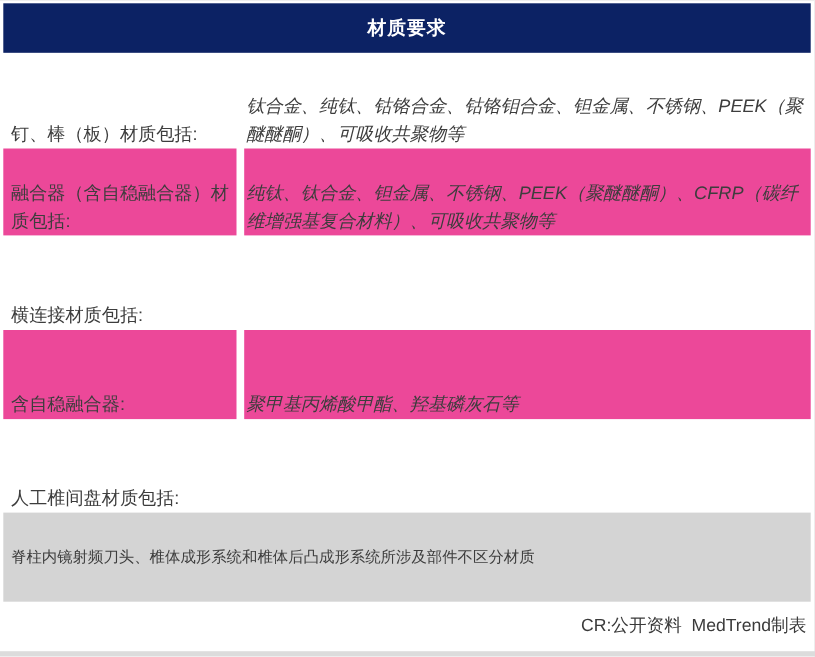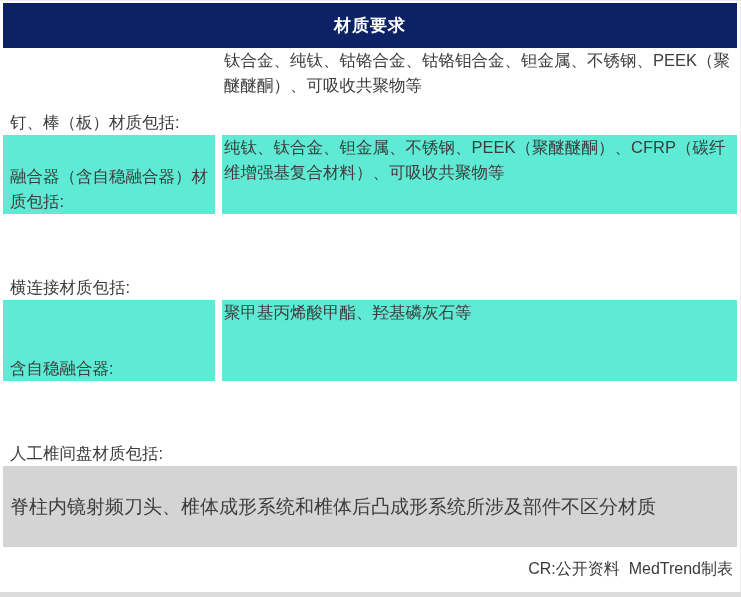--- a/index.html
+++ b/index.html
@@ -19,29 +19,29 @@
   }
   .row { display:flex; }
   .cell-l {
     width:212px; box-sizing:border-box; padding-left:7px;
     display:flex; align-items:flex-end;
     font-size:16.5px; line-height:25px; color:#3d3d3d;
   }
   .colgap { width:7px; background:transparent; }
   .cell-r {
     flex:1; box-sizing:border-box; padding:0 4px 0 2px;
-    display:flex; align-items:flex-start;
-    font-size:16.5px; line-height:25px; color:#3d3d3d;
+    display:flex; align-items:flex-end;
+    font-size:16.5px; line-height:25px; color:#3d3d3d;font-style:italic;
   }
-  .shaded .cell-l, .shaded .cell-r { background:#5eead4; }
+  .shaded .cell-l, .shaded .cell-r { background:#ec4899; }
   .note {
     height:81px; background:#d4d4d4;
     display:flex; align-items:center;
     box-sizing:border-box; padding-left:7px; padding-right:10px;
-    font-size:19px; line-height:25px; color:#3d3d3d;
+    font-size:14px; line-height:25px; color:#3d3d3d;
   }
   .src {
     height:45px;
     display:flex; align-items:center; justify-content:flex-end;
     box-sizing:border-box; padding-right:4px;
     font-size:16px; color:#3a3a3a; white-space:pre;text-align:right;
   }
   .bottom-strip { position:absolute; left:0; bottom:0; width:741px; height:5px; background:#dcdcdc; }
   .right-edge { position:absolute; right:0; top:0; width:1px; height:597px; background:#ededed; }
 </style>

